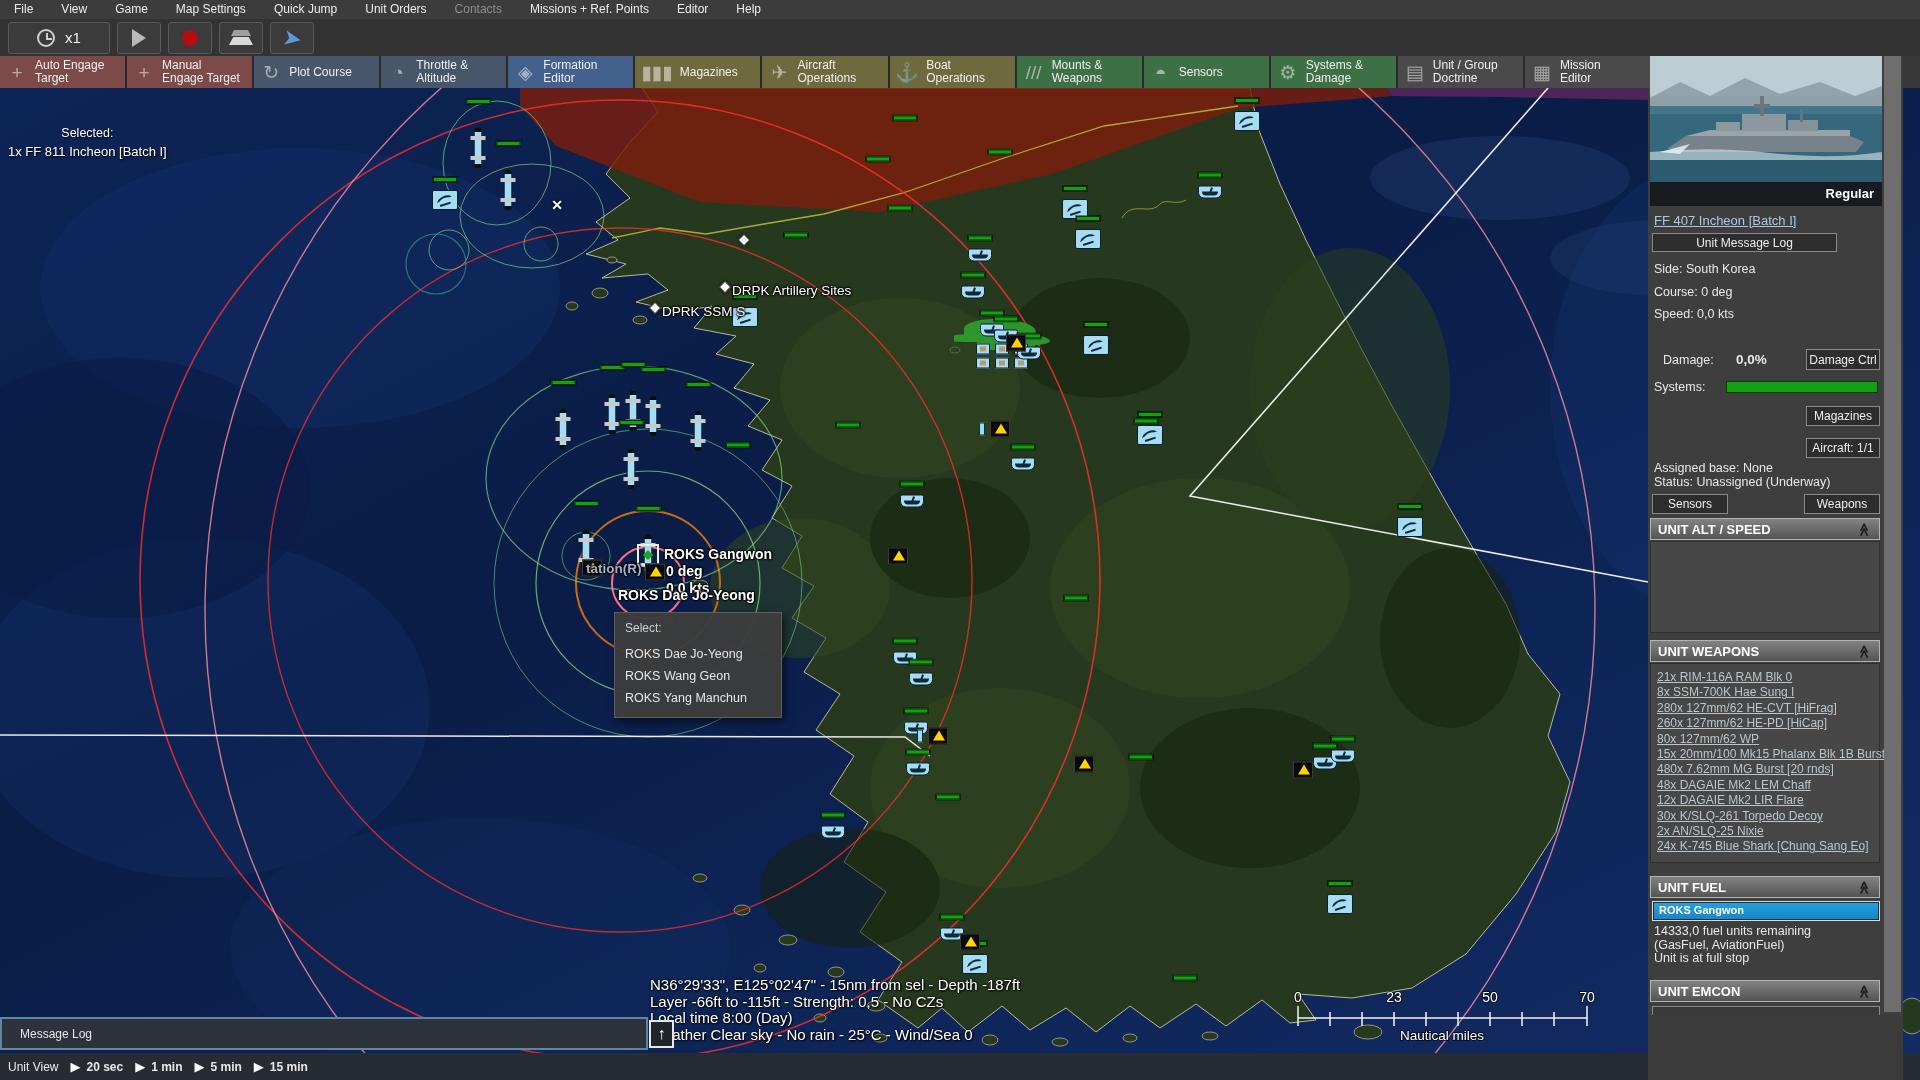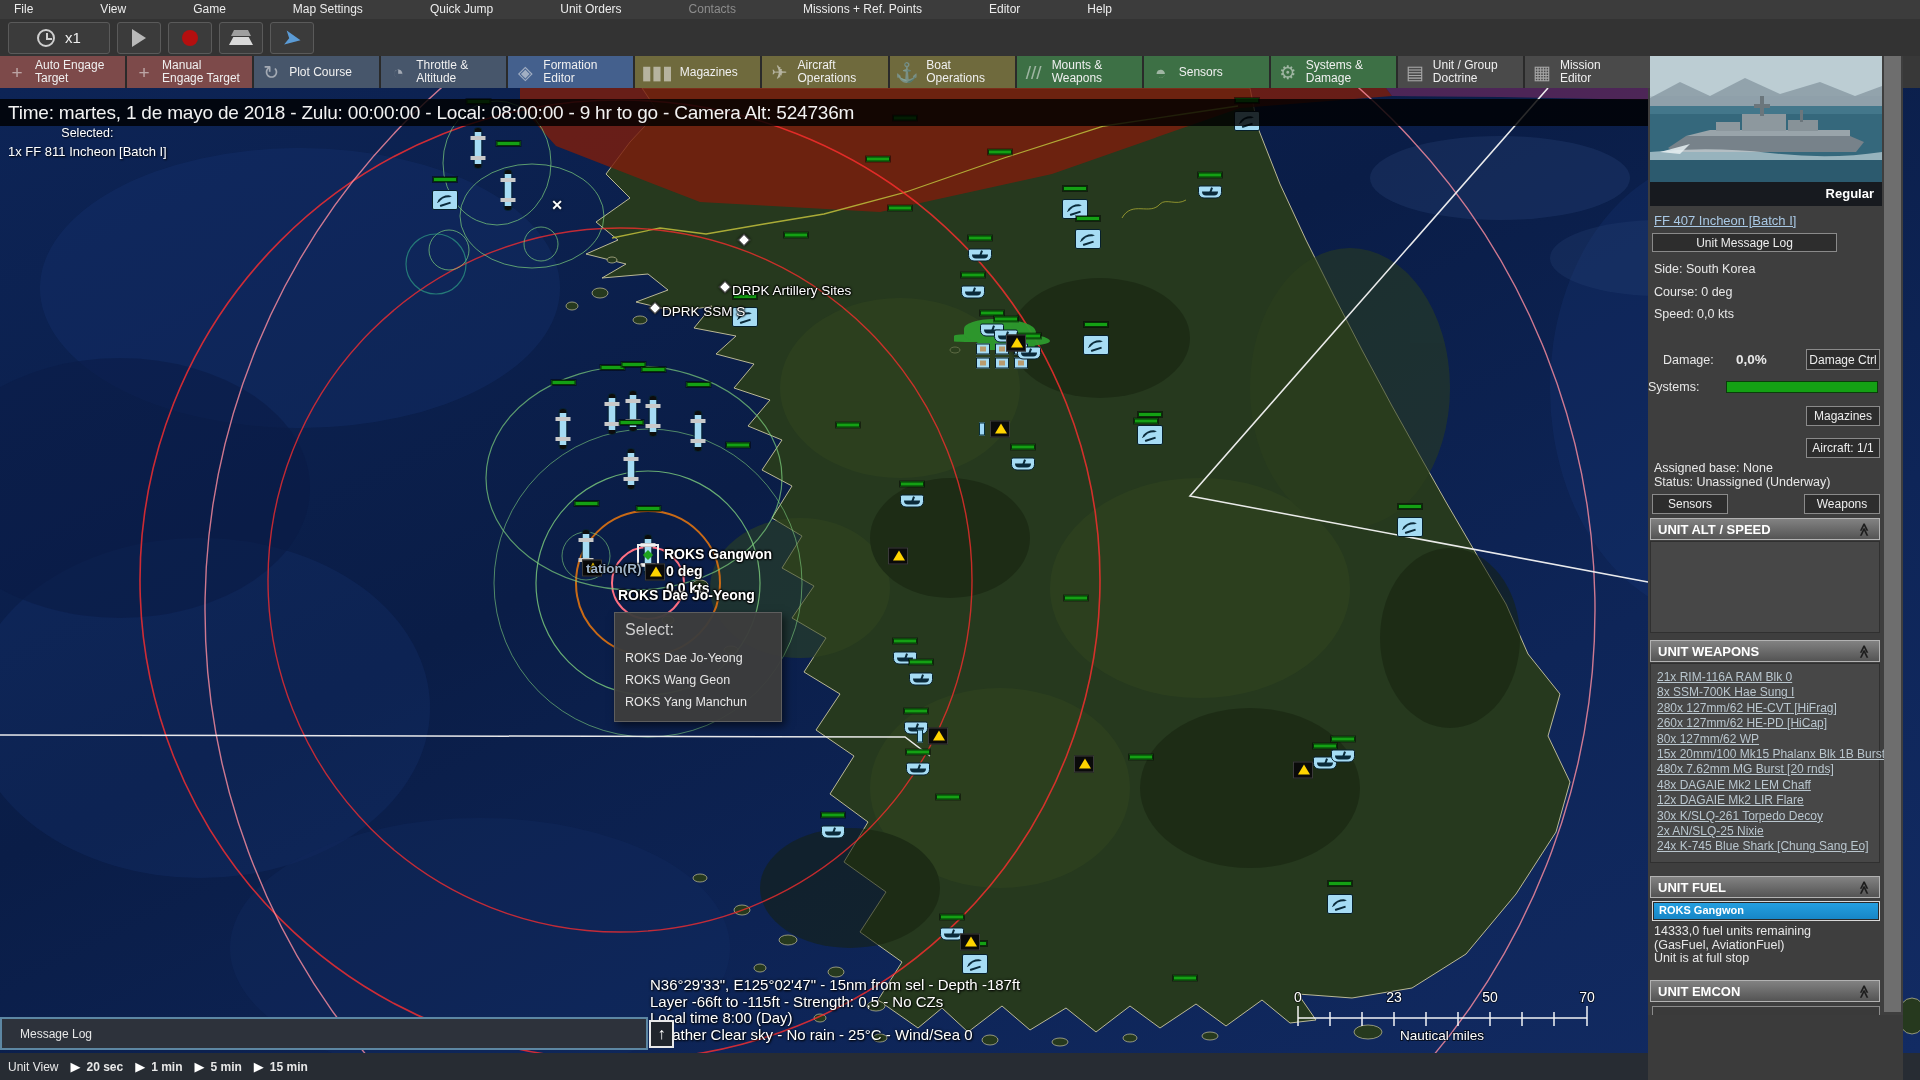--- a/index.html
+++ b/index.html
@@ -1,20 +1,20 @@
 <!DOCTYPE html>
 <html style="--engage: #7d4a4a; --course: #47566b; --formation: #44608d; --ops: #6f6a3d; --weapons: #3d7045; --editor: #4a4a4a; --health: #14a014; --link: #a9c8e4; --fuel_sel: #249fe0; --ring_red: #ff2e2e; --ring_pink: #ff8fa0;"><head>
 <meta charset="utf-8">
 <style>
   html,body{margin:0;padding:0;background:#383838;width:1920px;height:1080px;overflow:hidden;
     font-family:"Liberation Sans",sans-serif;-webkit-font-smoothing:antialiased;}
   *{box-sizing:border-box;}
 
   
-  #menubar{position:absolute;left:0;top:0;width:1920px;height:19px;background:#3c3c3c;display:flex;align-items:center;z-index:20;gap:39px;}
+  #menubar{position:absolute;left:0;top:0;width:1920px;height:19px;background:#3c3c3c;display:flex;align-items:center;z-index:20;}
   .mi{color:#ececec;font-size:12px;padding:0 14px;line-height:19px;cursor:default;}
   .mi[data-state="disabled"]{color:#8d8d8d;}
 
   
   #controls{position:absolute;left:0;top:19px;width:1920px;height:37px;background:#333333;z-index:20;display:flex;align-items:center;padding-left:8px;gap:7px;}
   .cbtn{height:32px;background:#3b3b3b;border:1px solid #5a5a5a;border-radius:3px;display:flex;align-items:center;justify-content:center;color:#cfcfcf;}
   #btn-compression{width:102px;gap:10px;}
   #btn-compression .xlab{font-size:15px;color:#efefef;}
   .cbtn.sq{width:44px;}
   .clockface{width:18px;height:18px;border:2px solid #cfcfcf;border-radius:50%;position:relative;}
@@ -50,21 +50,21 @@
   #selblock .val{font-size:13px;margin-top:4px;}
 
   .mlbl{position:absolute;white-space:nowrap;font-size:13.5px;color:#fff;z-index:6;
     text-shadow:-1px 0 2px #000,1px 0 2px #000,0 -1px 2px #000,0 1px 2px #000;}
   .mlbl.b{font-weight:bold;font-size:14px;}
   .mlbl.g{color:#9fb3c8;font-weight:bold;}
 
   
   #ctxmenu{position:absolute;left:614px;top:524px;width:168px;z-index:9;background:rgba(60,60,60,.96);
     border:1px solid #5e5e5e;box-shadow:3px 4px 8px rgba(0,0,0,.55);padding:6px 0 8px 0;}
-  #ctxmenu .ctitle{color:#d0d0d0;font-size:16px;padding:2px 10px 8px 10px;}
+  #ctxmenu .ctitle{color:#d0d0d0;font-size:12px;padding:2px 10px 8px 10px;}
   #ctxmenu .citem{color:#e6e6e6;font-size:12.5px;padding:4px 10px;cursor:default;}
 
   
   #statuslines{position:absolute;left:650px;top:977px;z-index:6;color:#fff;font-size:15px;line-height:16.5px;
     text-shadow:1px 1px 2px #000,0 0 3px #000;white-space:nowrap;}
 
   
   #msglog{position:absolute;left:0;top:1017px;width:648px;height:33px;background:#2d323b;border:2px solid #5d87a3;z-index:10;display:flex;align-items:center;}
   #msglog span{color:#e8e8e8;font-size:12px;padding-left:18px;}
   #msgup{position:absolute;left:649px;top:1020px;width:25px;height:28px;background:#20252c;border:2px solid #e8e8e8;z-index:10;
@@ -524,23 +524,20 @@
   <div id="labels">
       <div class="mlbl " style="left: 732px; top: 195px;">DRPK Artillery Sites</div>
       <div class="mlbl " style="left: 662px; top: 216px;">DPRK SSM S</div>
       <div class="mlbl b" style="left: 664px; top: 458px;">ROKS Gangwon</div>
       <div class="mlbl b" style="left: 666px; top: 475px;">0 deg</div>
       <div class="mlbl b" style="left: 666px; top: 492px;">0,0 kts</div>
       <div class="mlbl b" style="left: 618px; top: 499px;">ROKS Dae Jo-Yeong</div>
       <div class="mlbl g" style="left: 586px; top: 473px;">tation(R)</div>
     </div>
 
-  <div id="timebar">
-    <span>Time: martes, 1 de mayo de 2018 - Zulu: 00:00:00 - Local: 08:00:00 - 9 hr to go -  Camera Alt: 524736m</span>
-  </div>
 
   <div id="selblock">
     <div class="cap">Selected:</div>
     <div class="val">1x FF 811 Incheon [Batch I]</div>
   </div>
 
   <div id="ctxmenu">
     <div class="ctitle">Select:</div>
     <div class="citem">ROKS Dae Jo-Yeong</div>
     <div class="citem">ROKS Wang Geon</div>
@@ -768,21 +765,21 @@
   <div class="sbtn" style="left:4px;top:233px;width:185px;height:19px">Unit Message Log</div>
 
   <span class="slabel" style="left:6px;top:262px">Side: South Korea</span>
   <span class="slabel" style="left:6px;top:285px">Course: 0 deg</span>
   <span class="slabel" style="left:6px;top:307px">Speed: 0,0 kts</span>
 
   <span class="slabel" style="left:15px;top:353px">Damage:</span>
   <span class="slabel" style="left:88px;top:352px;font-weight:bold;font-size:13.5px">0,0%</span>
   <div class="sbtn" style="left:158px;top:349px;width:74px;height:21px">Damage Ctrl</div>
 
-  <span class="slabel" style="left:0;top:380px">Systems:</span>
+  <span class="slabel" style="left:6px;top:380px">Systems:</span>
   <div id="sysbar"></div>
 
   <div class="sbtn" style="left:158px;top:406px;width:74px;height:20px">Magazines</div>
   <div class="sbtn" style="left:158px;top:438px;width:74px;height:20px">Aircraft: 1/1</div>
 
   <span class="slabel" style="left:6px;top:461px">Assigned base: None</span>
   <span class="slabel" style="left:6px;top:475px">Status: Unassigned (Underway)</span>
 
   <div class="sbtn" style="left:4px;top:494px;width:76px;height:20px">Sensors</div>
   <div class="sbtn" style="left:156px;top:494px;width:76px;height:20px">Weapons</div>

